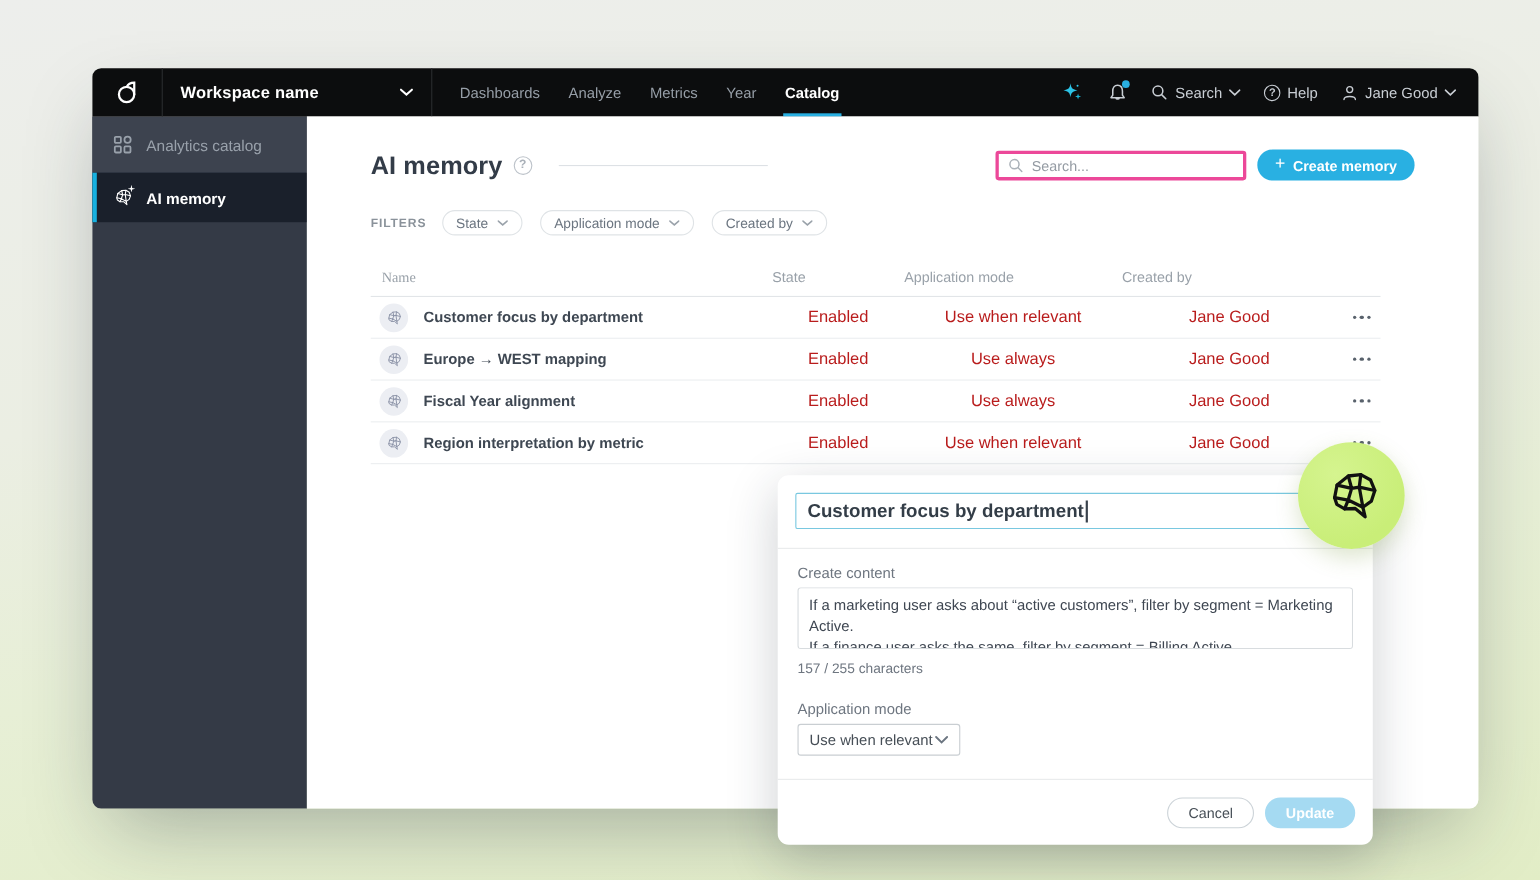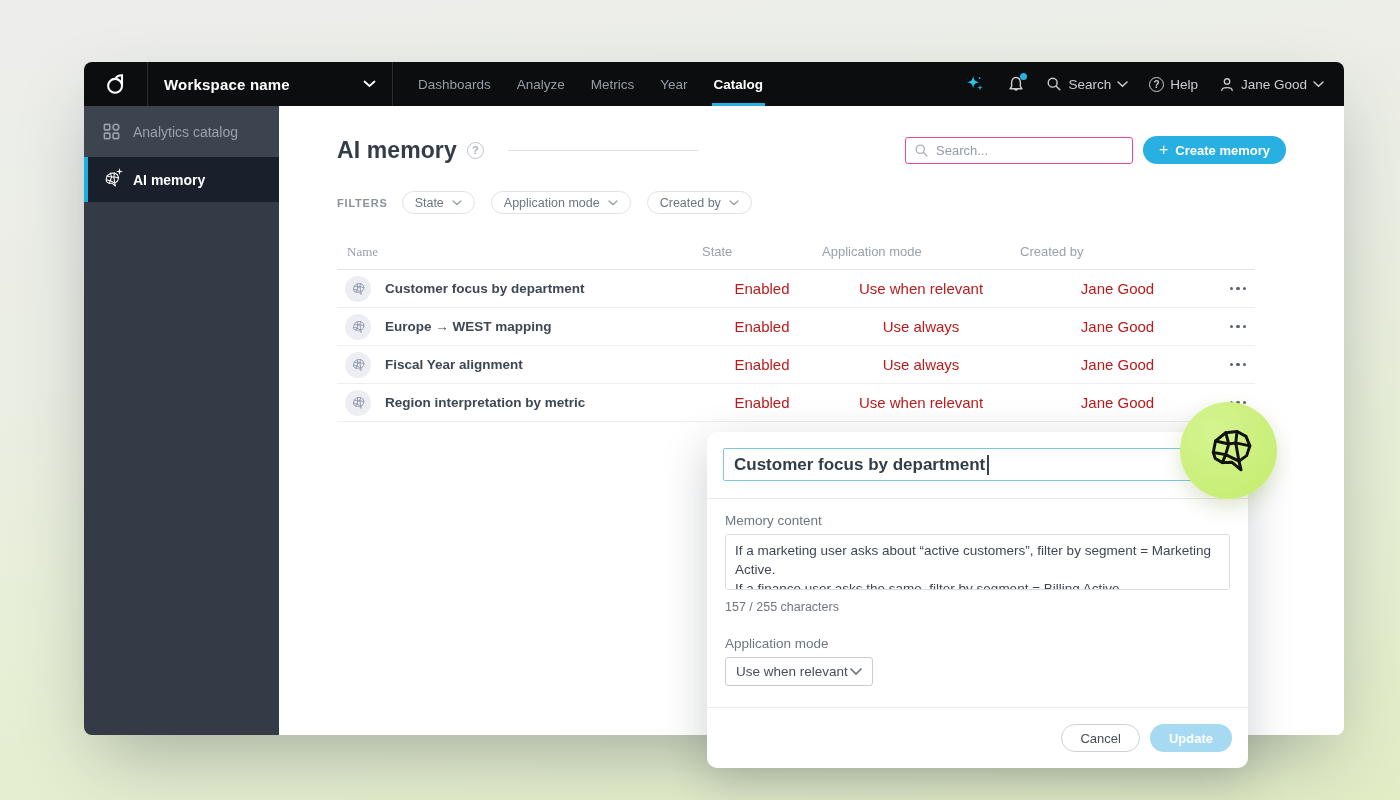--- a/index.html
+++ b/index.html
@@ -61,21 +61,21 @@
   
   .page-head { display:flex; align-items:center; }
   .page-title { font-size:23px; font-weight:700; color:#333c48; letter-spacing:.1px; }
   .title-help {
     width:17px; height:17px; border-radius:50%; border:1.5px solid #bcc2c9; color:#aab1b9;
     font-size:11px; display:flex; align-items:center; justify-content:center; margin-left:10px; font-weight:700;
   }
   .head-rule { flex:1; height:1px; background:#dde1e5; margin:0 16px 0 24px; max-width:410px; }
   .head-spacer { flex:1; }
   .search-box {
-    width:228px; height:27px; border:1px solid #ec4899; border-radius:3px; background:#fff;
+    width:228px; height:27px; border:3px solid #ec4899; border-radius:3px; background:#fff;
     display:flex; align-items:center; padding:0 8px; gap:7px;
   }
   .search-box input {
     border:none; outline:none; flex:1; font-size:13px; color:#5c6570; font-family:inherit; background:transparent;
   }
   .search-box input::placeholder { color:#949ba3; }
   .create-btn {
     margin-left:10px; height:28px; padding:0 16px; border:none; border-radius:14px; background:#29b0e2;
     color:#fff; font-size:13px; font-weight:700; display:flex; align-items:center; gap:7px; cursor:pointer;
     font-family:inherit;
@@ -396,21 +396,21 @@
 
 <div class="modal">
   <div class="modal-title-wrap">
     <div class="title-input">
       <span class="tval">Customer focus by department</span>
         <span class="caret"></span>
     </div>
   </div>
   <div class="modal-divider"></div>
   <div class="modal-body">
-    <div class="field-label">Memory content</div>
+    <div class="field-label">Create content</div>
     <textarea class="memo-area" style="">If a marketing user asks about “active customers”, filter by segment = Marketing Active.
 If a finance user asks the same, filter by segment = Billing Active.</textarea>
     <div class="char-count">157 / 255 characters</div>
     <div class="field-label mode-label">Application mode</div>
     <div class="mode-select">
       <span>Use when relevant</span>
       <svg width="12" height="8" viewBox="0 0 12 8">
           <path d="M1 1 L6 6 L11 1" fill="none" stroke="#6b7580" stroke-width="1.7" stroke-linecap="round"></path>
         </svg>
     </div>

